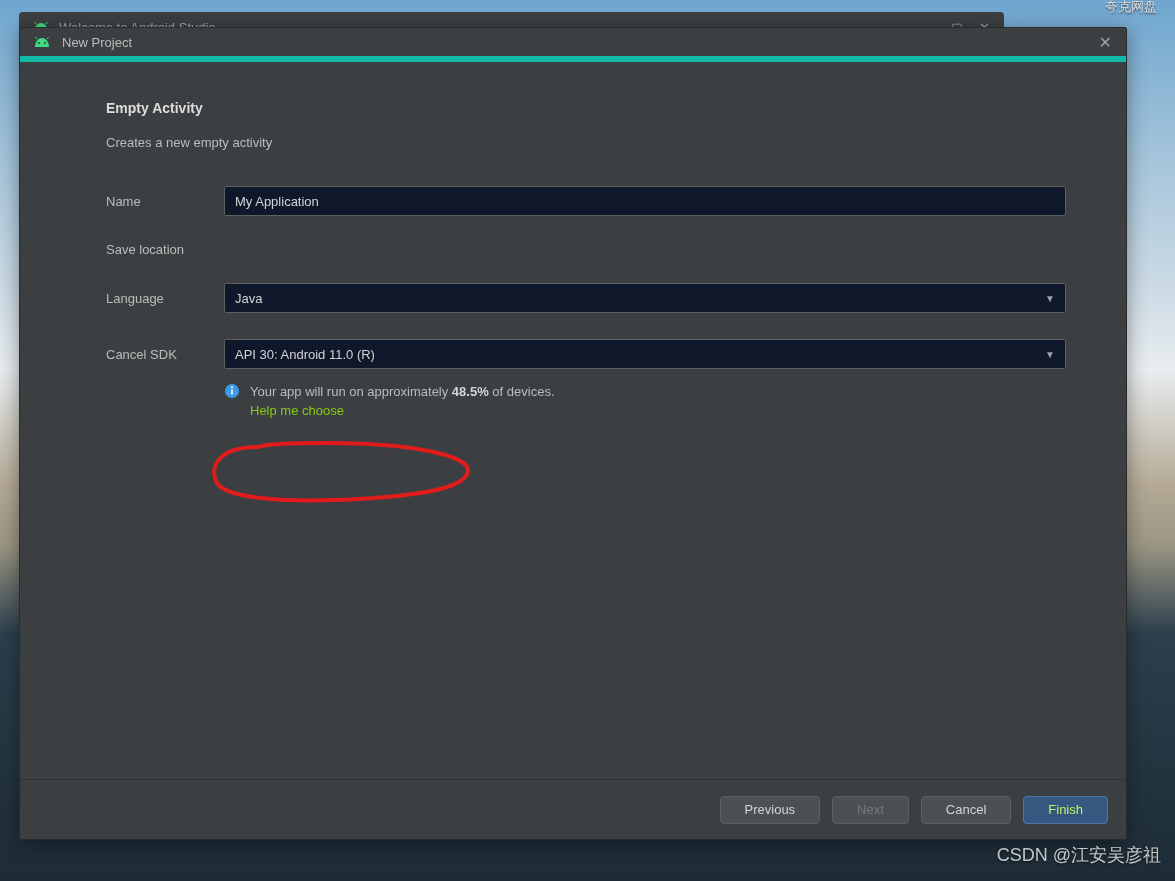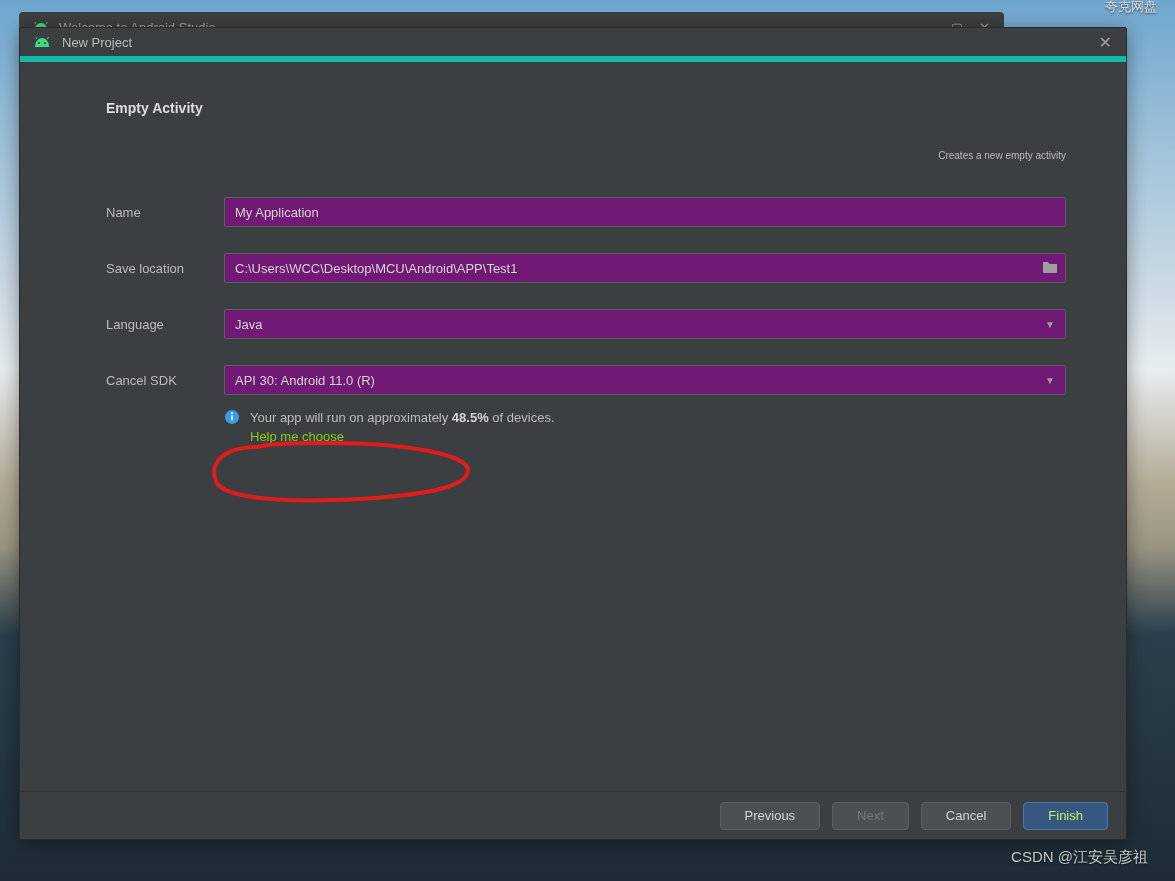--- a/index.html
+++ b/index.html
@@ -23,29 +23,29 @@
     display: flex; flex-direction: column; box-shadow: 0 4px 20px rgba(0,0,0,.4);
   }
   .titlebar {
     height: 34px; display: flex; align-items: center; padding: 0 14px;
     color: #bbbbbb; font-size: 13px; border-bottom: 6px solid #14b8a6;
   }
   .titlebar .android-logo { color: #3ddc84; margin-right: 12px; }
   .titlebar .close { margin-left: auto; color: #a0a0a0; font-size: 16px; cursor: pointer; }
 
   .body { flex: 1; padding: 38px 60px 20px 86px; color: #bbbbbb; font-size: 13px; position: relative; }
-  .h1 { color: #dcdcdc; font-weight: 600; font-size: 14px; margin-bottom: 34px; }
-  .desc { color: #bbbbbb; font-size: 10px; margin-bottom: 36px; text-align: right; }
+  .h1 { color: #dcdcdc; font-weight: 600; font-size: 14px; margin-bottom: 19px; }
+  .desc { color: #bbbbbb; font-size: 13px; margin-bottom: 36px; }
 
   .form-row { display: flex; align-items: center; margin-bottom: 26px; }
   .label { width: 118px; color: #bbbbbb; font-size: 13px; flex-shrink: 0; }
   .field-wrap { flex: 1; position: relative; }
 
   .input, .select {
-    width: 100%; height: 30px; background: #701a75; border: 1px solid #5e6060;
+    width: 100%; height: 30px; background: #0f172a; border: 1px solid #5e6060;
     color: #d4d4d4; padding: 0 10px; font-size: 13px; outline: none; border-radius: 2px;
     display: flex; align-items: center;
   }
   .select { cursor: pointer; justify-content: space-between; text-align: center; }
   .chev { color: #9e9e9e; font-size: 10px; }
   .folder-icon { position: absolute; right: 8px; top: 50%; transform: translateY(-50%); color: #9e9e9e; font-size: 14px; }
 
   .below-sdk { margin-left: 118px; margin-top: 4px; }
   .info-line { display: flex; align-items: center; gap: 10px; color: #bbbbbb; font-size: 13px; }
   .info-icon-svg { flex-shrink: 0; }
@@ -57,34 +57,34 @@
   .checkbox { width: 16px; height: 16px; border: 1px solid #6b6b6b; border-radius: 2px; background: #45494a; }
   .help-circ { width: 16px; height: 16px; border: 1px solid #8a8a8a; border-radius: 50%; font-size: 10px; color: #9d9d9d; display: inline-flex; align-items: center; justify-content: center; margin-left: 6px; }
   .legacy-text { color: #8a8a8a; font-size: 13px; margin-top: 8px; margin-left: 26px; max-width: 510px; line-height: 1.5; }
 
   
   .red-circle {
     position: absolute; top: 375px; left: 188px; width: 270px; height: 70px; pointer-events: none;
   }
 
   .footer {
-    height: 48px; border-top: 1px solid #323232;
+    height: 60px; border-top: 1px solid #323232;
     display: flex; align-items: center; justify-content: flex-end; gap: 12px; padding: 0 18px;
   }
   .btn {
     height: 28px; padding: 0 24px; background: #4c5052; color: #d4d4d4;
     border: 1px solid #5e6060; border-radius: 4px; font-size: 13px; cursor: pointer;
     display: inline-flex; align-items: center; justify-content: center;
   }
   .btn.disabled { color: #777; cursor: default; }
   .btn.primary { background: #365880; border-color: #4a78a8; color: #bef264; }
 
   .watermark {
-    position: absolute; bottom: 14px; right: 27px; color: rgba(255,255,255,.75);
-    font-size: 15px; text-shadow: 0 1px 2px rgba(0,0,0,.6);
+    position: absolute; bottom: 14px; right: 14px; color: rgba(255,255,255,.75);
+    font-size: 18px; text-shadow: 0 1px 2px rgba(0,0,0,.6);
   }
   .kuake {
     position: absolute; top: -2px; right: 18px; color: #e0e0e0; font-size: 13px; z-index: 50;
     text-shadow: 0 1px 2px rgba(0,0,0,.7);
   }
   .android-logo svg { display: block; }
 </style>
 </head>
 <body>
 
@@ -129,28 +129,20 @@
     <div class="form-row">
       <div class="label">Name</div>
       <div class="field-wrap">
         <input class="input" value="My Application" style="">
       </div>
     </div>
 
 
     <div class="form-row">
       <div class="label">Save location</div>
-      <div class="field-wrap">
-        <input class="input" style="padding-right: 30px;" value="C:\Users\WCC\Desktop\MCU\Android\APP\Test1">
-        <span class="folder-icon">
-          <svg width="16" height="13" viewBox="0 0 16 13">
-              <path fill="#9e9e9e" d="M1 2 h5 l1.5 2 H15 v8 a1 1 0 0 1 -1 1 H2 a1 1 0 0 1 -1 -1 Z"></path>
-            </svg>
-        </span>
-      </div>
     </div>
 
     <div class="form-row">
       <div class="label">Language</div>
       <div class="field-wrap">
         <div class="select">
           <span>Java</span>
           <span class="chev">▼</span>
         </div>
       </div>

